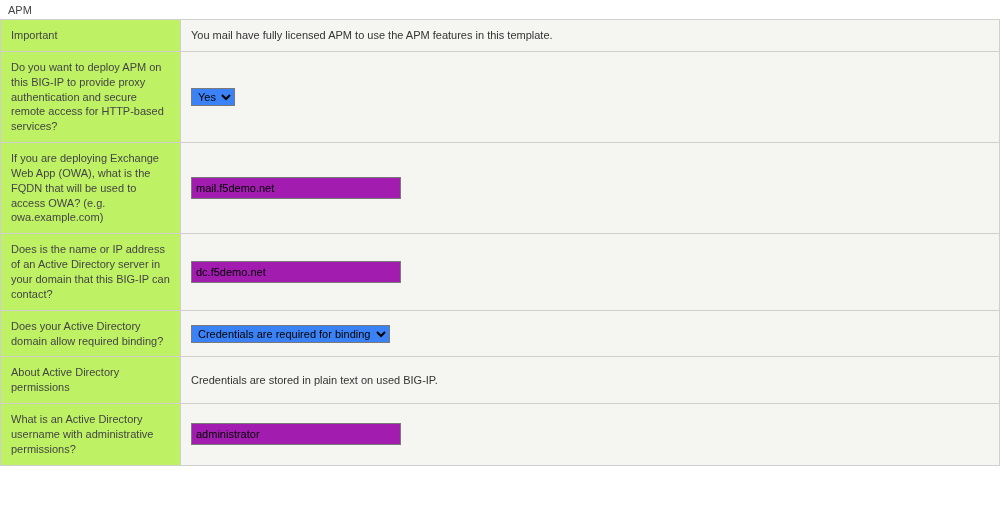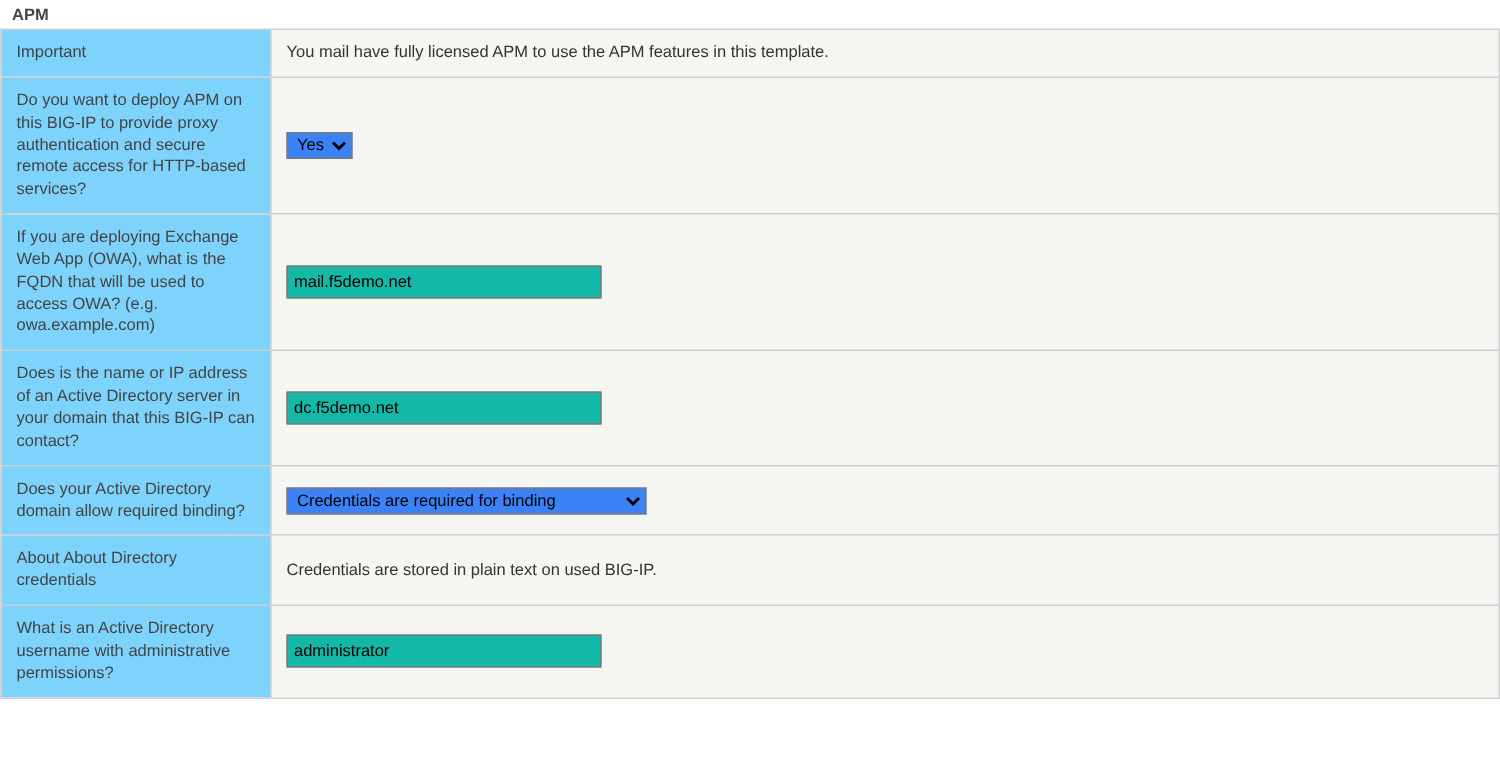--- a/index.html
+++ b/index.html
@@ -1,24 +1,24 @@
 <!DOCTYPE html>
 <html><head>
 <meta charset="utf-8">
 <style>
   html,body{margin:0;padding:0;font-family:Arial,Helvetica,sans-serif;font-size:11px;color:#333;background:#fff}
   .page{width:1000px}
-  .section-title{font-weight:bold;padding:4px 6px 3px 8px;color:#444}
+  .section-title{font-weight:normal;padding:4px 6px 3px 8px;color:#444}
   table.form{width:100%;border-collapse:collapse;table-layout:fixed;border-top:1px solid #cfcfcf;border-left:1px solid #cfcfcf}
   table.form td{border-bottom:1px solid #cfcfcf;border-right:1px solid #cfcfcf;padding:8px 10px;vertical-align:middle;font-size:11px;line-height:1.35}
-  table.form td.label{width:170px;background:#7dd3fc;color:#444}
+  table.form td.label{width:170px;background:#bef264;color:#444}
   table.form td.field{background:#f5f5f2}
   select{font-size:11px;border:1px solid #7a7a7a;background:#3b82f6;padding:1px 2px}
-  select.wide{width:240px}
-  input[type=text],input[type=password]{font-size:11px;border:1px solid #7a7a7a;padding:4px 4px;width:200px;background:#14b8a6}
+  select.wide{width:199px}
+  input[type=text],input[type=password]{font-size:11px;border:1px solid #7a7a7a;padding:4px 4px;width:200px;background:#a21caf}
 </style>
 </head>
 <body>
 <div class="page">
 
 <div class="section-title">APM</div>
 
 <table class="form">
   <colgroup>
         <col style="width:180px">
@@ -58,21 +58,21 @@
   <tr>
     <td class="label">Does your Active Directory domain allow required binding?</td>
     <td class="field">
       <select class="wide">
         <option>Credentials are required for binding</option>
       </select>
     </td>
   </tr>
 
   <tr>
-    <td class="label">About About Directory credentials</td>
+    <td class="label">About Active Directory permissions</td>
     <td class="field">Credentials are stored in plain text on used BIG-IP.</td>
   </tr>
 
   <tr>
     <td class="label">What is an Active Directory username with administrative permissions?</td>
     <td class="field">
       <input type="text" value="administrator" style="">
     </td>
   </tr>
 

